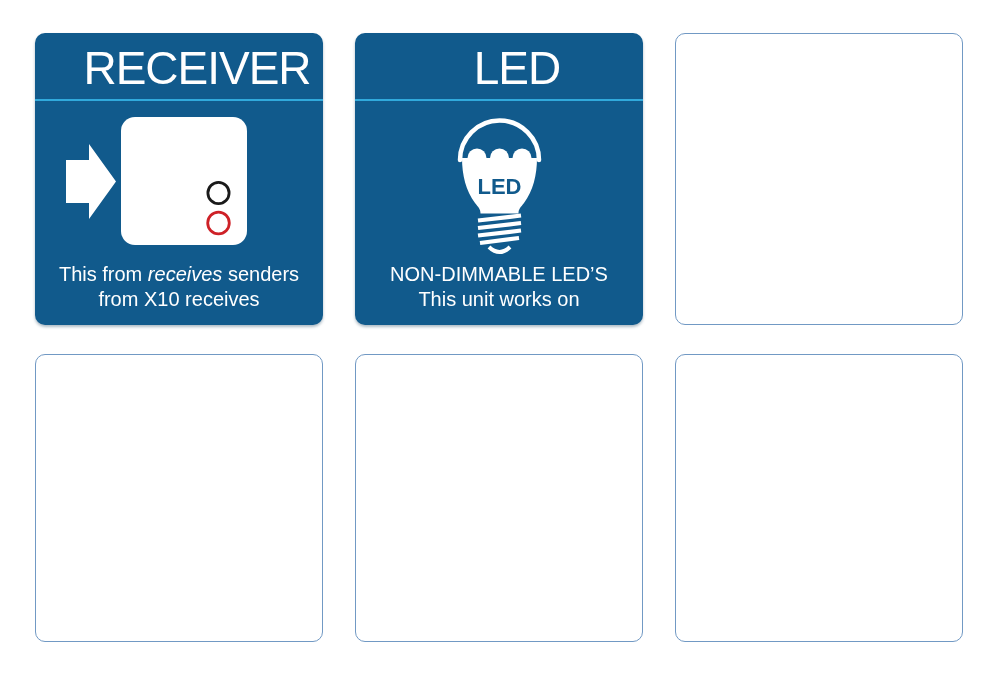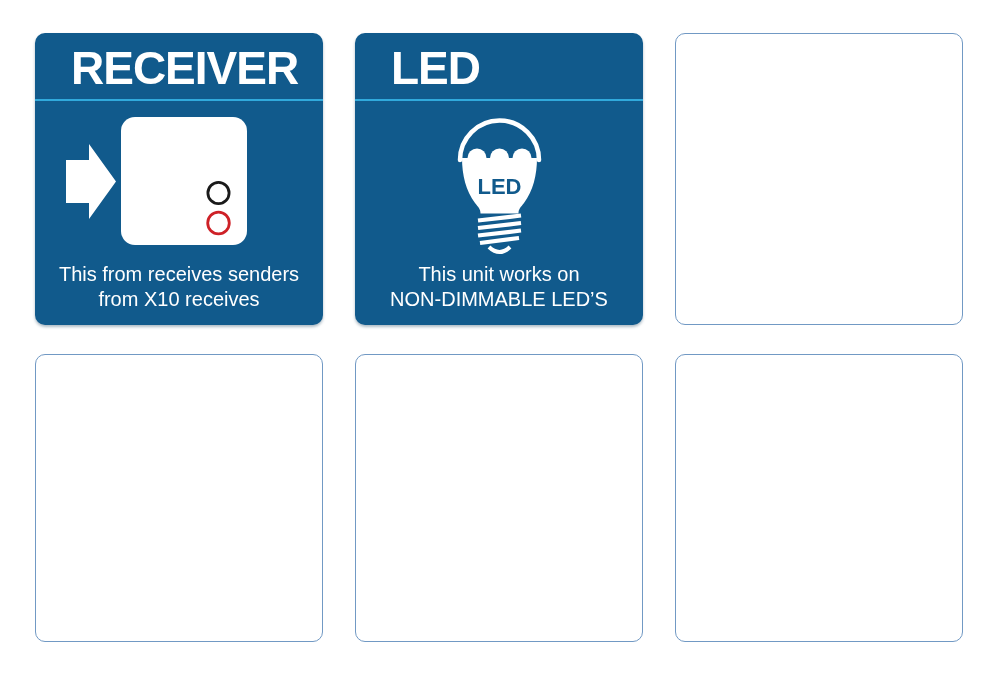--- a/index.html
+++ b/index.html
@@ -30,23 +30,24 @@
     background: #115A8C;
     box-shadow: 0 2px 3px rgba(20,60,90,0.35);
   }
   .card.empty {
     background: #ffffff;
     border: 1px solid #7199C4;
   }
   .card-title {
     height: 66px;
     line-height: 70px;
+    text-align: center;
     color: #ffffff;
     font-size: 46px;
-    font-weight: bold;
+    font-weight: normal;
     letter-spacing: -1px;
     border-bottom: 2px solid #31AADC;
     overflow: hidden;
     padding-left: 36px;
   }
   .icon-zone {
     display: flex;
     justify-content: center;
     align-items: flex-start;
   }
@@ -61,21 +62,21 @@
   .caption {
     position: absolute;
     left: 0;
     right: 0;
     bottom: 13px;
     text-align: center;
     color: #ffffff;
     font-size: 20px;
     line-height: 25px;
   }
-  .caption .em { }
+  .caption .em { font-style: italic; }
 </style>
 </head>
 <body>
 
 <div class="canvas">
   <div class="grid">
 
     <div class="card blue">
       <div class="card-title">RECEIVER</div>
       <div class="icon-zone">
@@ -112,22 +113,22 @@
 
           <line x1="34" y1="107.5" x2="77" y2="102.5" stroke="#ffffff" stroke-width="4.2"></line>
           <line x1="34" y1="115" x2="77" y2="110" stroke="#ffffff" stroke-width="4.2"></line>
           <line x1="34" y1="122.5" x2="77" y2="117.5" stroke="#ffffff" stroke-width="4.2"></line>
           <line x1="36" y1="130" x2="75" y2="125" stroke="#ffffff" stroke-width="4.2"></line>
 
           <path d="M 45 134 Q 55.5 144 66 134" fill="none" stroke="#ffffff" stroke-width="4"></path>
         </svg>
       </div>
       <div class="caption">
+        <div>NON-DIMMABLE LED’S</div>
         <div>This unit works on</div>
-        <div>NON-DIMMABLE LED’S</div>
       </div>
     </div>
 
     <div class="card empty"></div>
 
     <div class="card empty"></div>
 
     <div class="card empty"></div>
 
     <div class="card empty"></div>

